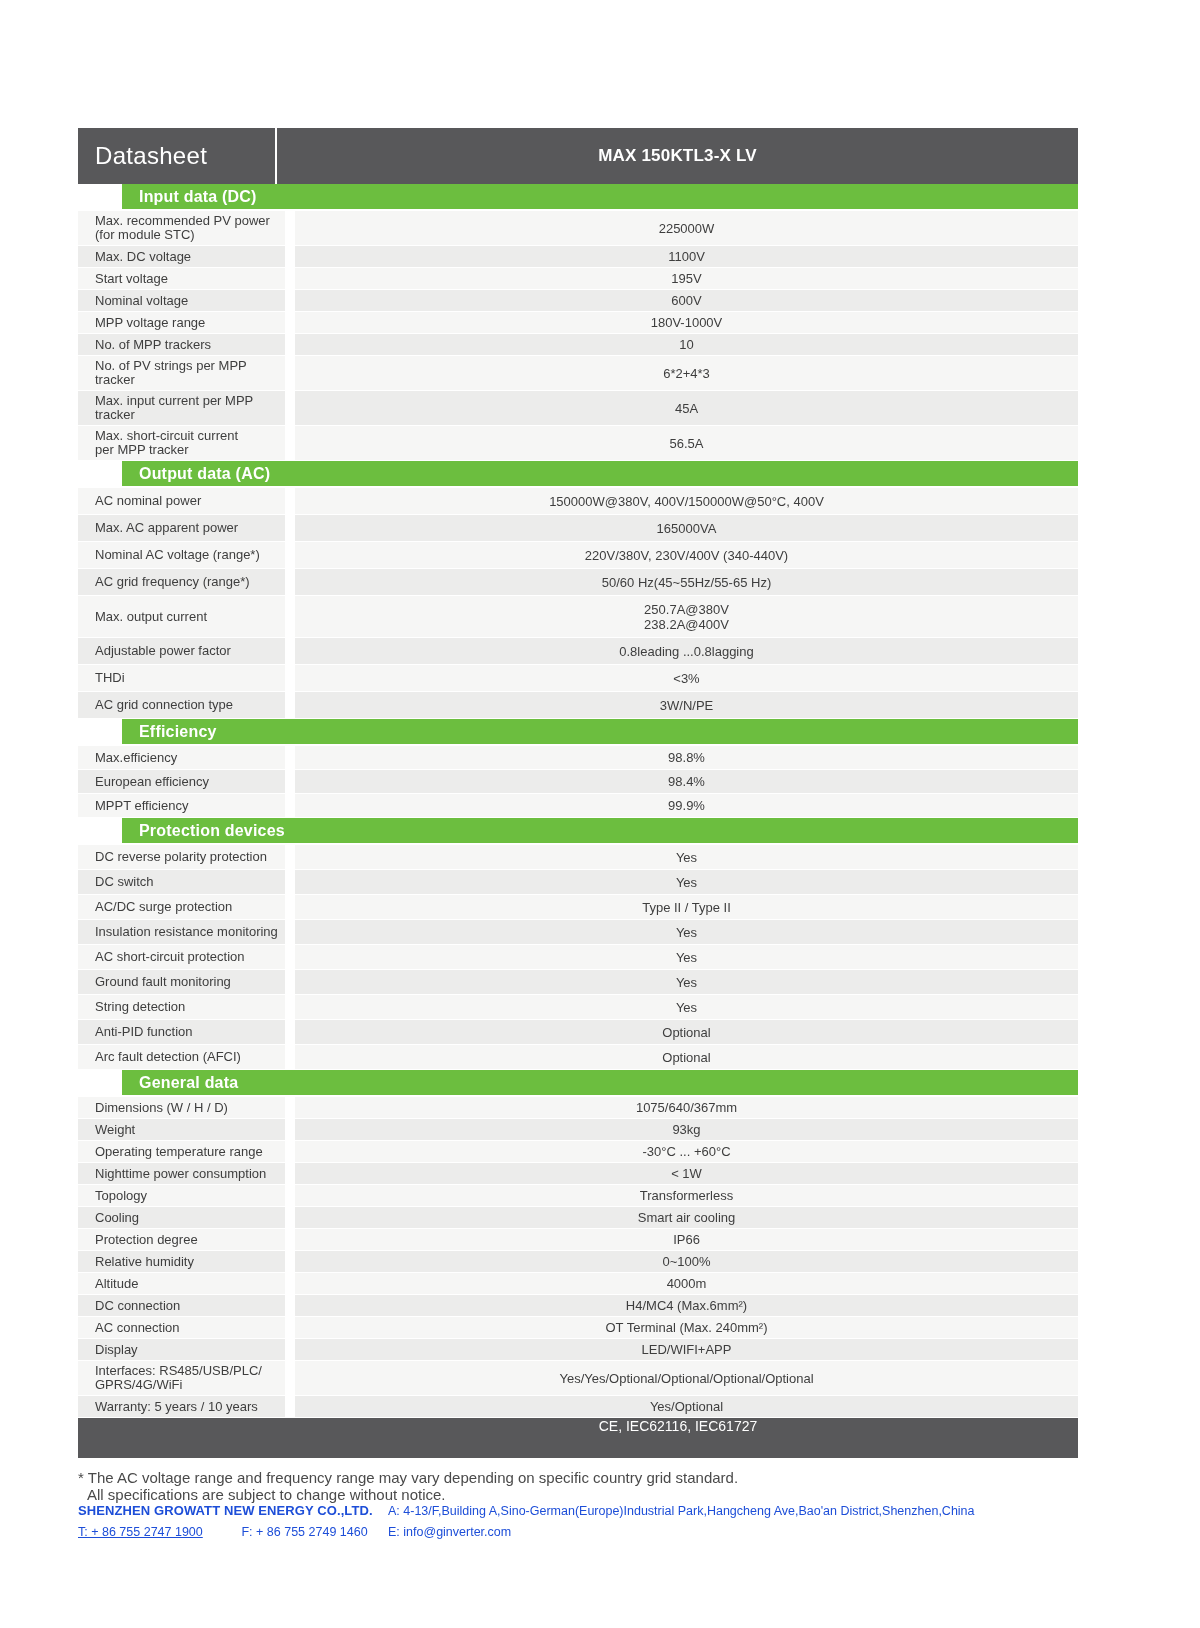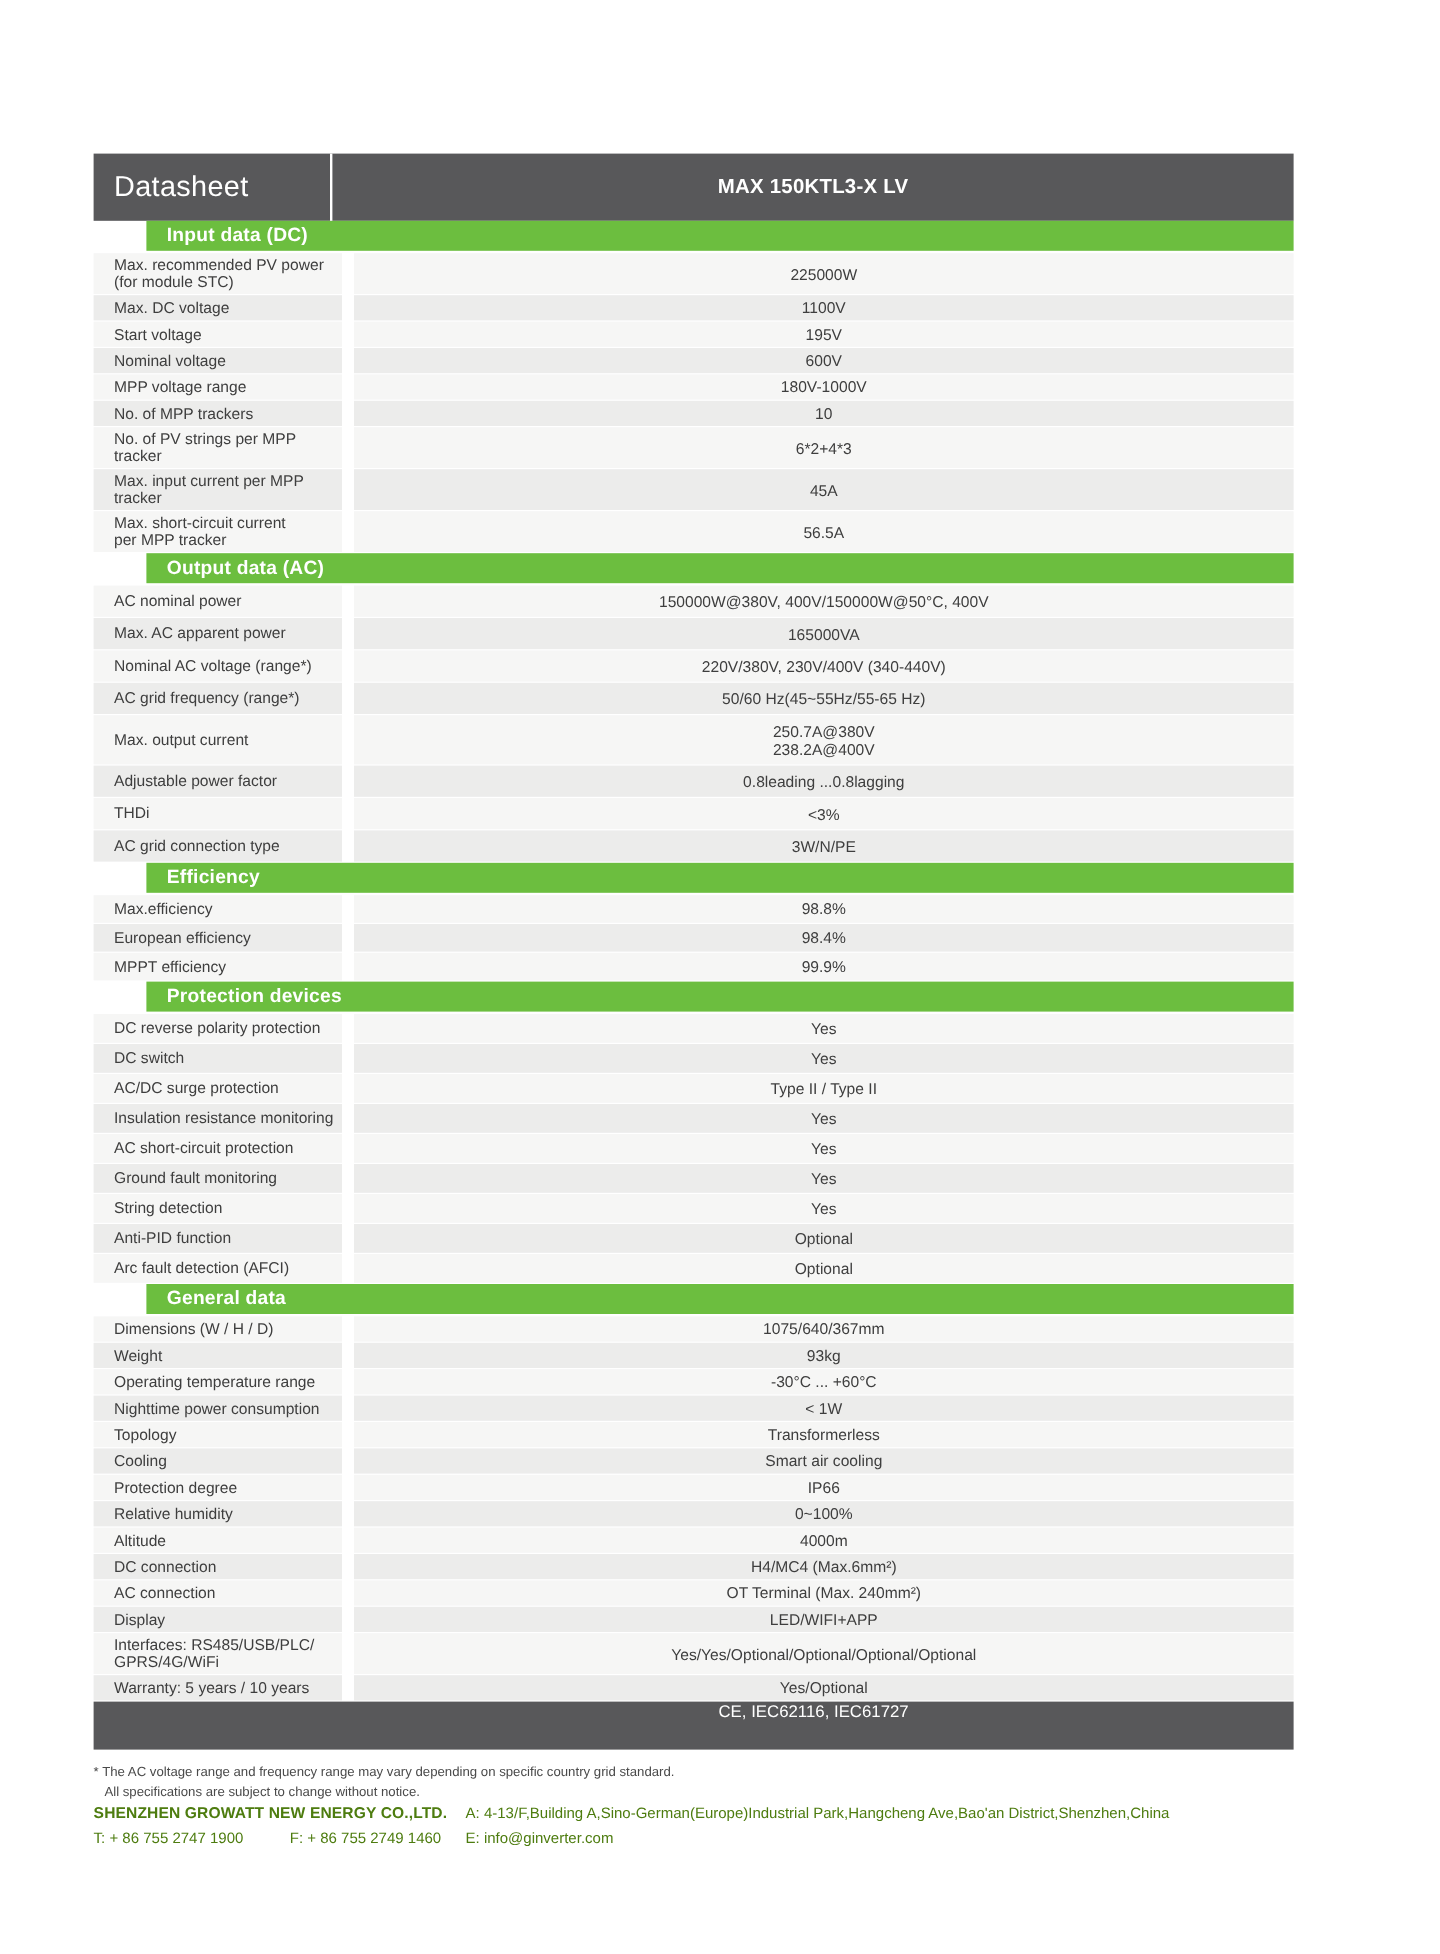--- a/index.html
+++ b/index.html
@@ -43,28 +43,28 @@
   .sec-2 .cell { padding-top:4px;   padding-bottom:4px; }
   .sec-3 .cell { padding-top:4.5px; padding-bottom:4.5px; }
   .sec-4 .cell { padding-top:3px;   padding-bottom:3px; }
 
   
   .cert-bar { display:flex; align-items:flex-start; background:#58585a; height:40px; }
   .cert-spacer { width:200px; flex:0 0 200px; }
   .cert-text { flex:1; text-align:center; color:#ffffff; font-size:14px; }
 
   
-  .footnote { margin-top:11px; font-size:11px; color:#4a4a4a; line-height:17px; }
+  .footnote { margin-top:11px; font-size:15px; color:#4a4a4a; line-height:17px; }
   .fn2 { padding-left:9px; }
 
   
-  .ds-footer { position:absolute; left:78px; top:1503px; width:1060px; font-size:12.5px; color:#4d7c0f; }
+  .ds-footer { position:absolute; left:78px; top:1503px; width:1060px; font-size:12.5px; color:#1d4ed8; }
   .f-row { display:grid; grid-template-columns:310px 1fr; align-items:baseline; margin-bottom:7px; }
   .f-company { font-weight:700; font-size:13px; letter-spacing:.1px; }
-  .f-tel { display:inline-block; width:160px; }
+  .f-tel { display:inline-block; width:160px;text-decoration:underline; }
 </style>
 </head>
 <body>
 
 <div class="page">
   <div class="sheet">
 
     <header class="ds-header">
       <div class="ds-title">Datasheet</div>
       <div class="ds-divider"></div>

